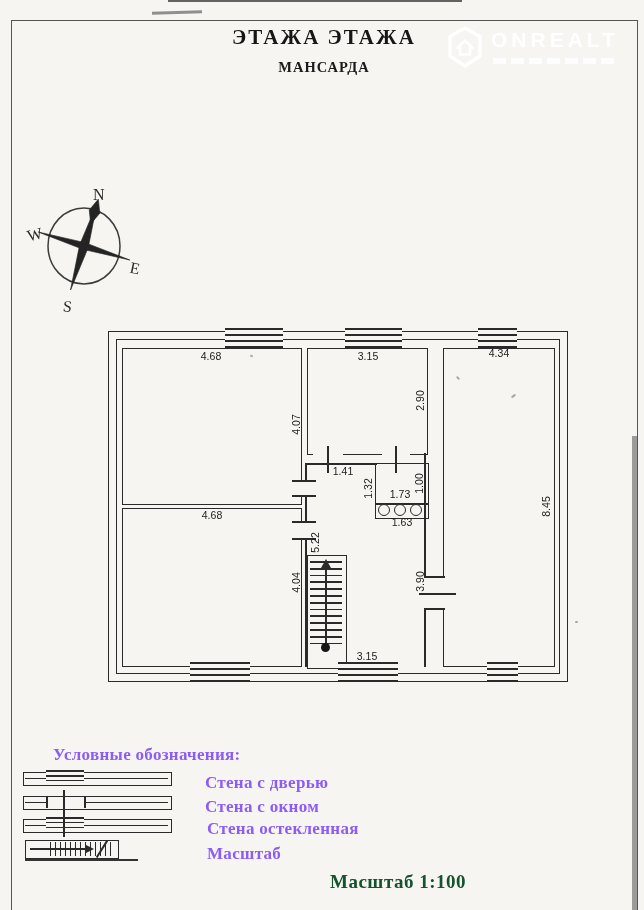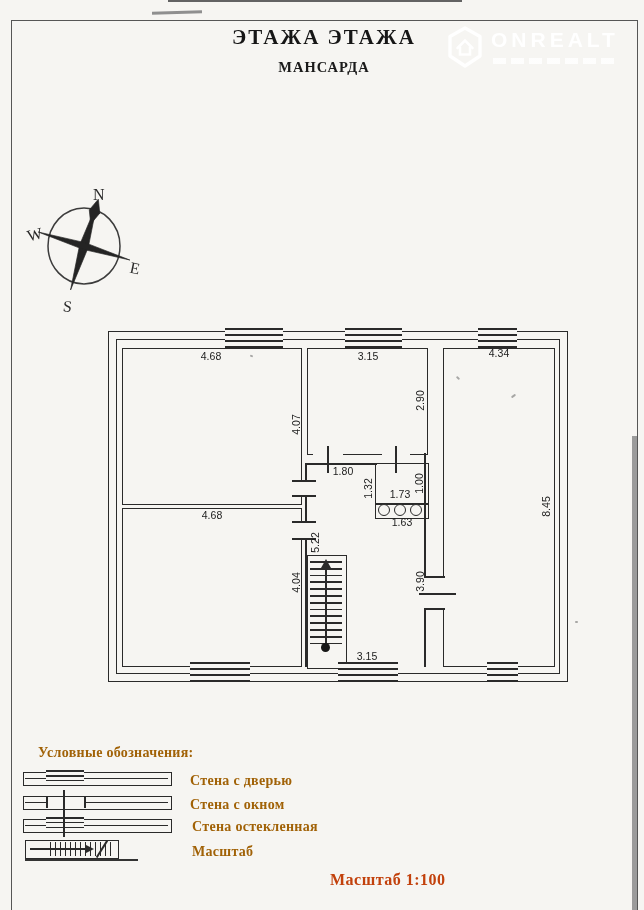--- a/index.html
+++ b/index.html
@@ -29,35 +29,36 @@
   .dimv{
     position:absolute;width:36px;height:13px;line-height:13px;text-align:center;
     font-family:"Liberation Sans",sans-serif;font-size:10.5px;color:#1b1b1b;
     transform:rotate(-90deg);white-space:nowrap;
   }
   .circ{
     position:absolute;width:10px;height:10px;border:1.6px solid #2a2a2a;
     border-radius:50%;background:#f6f5f2;
   }
   .legend-label{
-    position:absolute;font-weight:bold;font-size:14px;letter-spacing:.3px;color:#a16207;
+    position:absolute;font-weight:bold;font-size:17px;letter-spacing:.3px;color:#8b5cf6;
     white-space:nowrap;
+    margin-left:15px;
   }
   .speck{position:absolute;background:#666;opacity:.55;border-radius:1px;}
   .title{
     position:absolute;left:174px;top:25px;width:300px;text-align:center;
     font-size:21px;font-weight:bold;letter-spacing:2px;color:#161616;
   }
   .subtitle{
     position:absolute;left:174px;top:59px;width:300px;text-align:center;
     font-size:14.5px;font-weight:bold;letter-spacing:1px;color:#1a1a1a;
   }
   .scale{
-    position:absolute;left:330px;top:871px;font-size:16px;font-weight:bold;
-    letter-spacing:.5px;color:#c2410c;
+    position:absolute;left:330px;top:871px;font-size:19px;font-weight:bold;
+    letter-spacing:.5px;color:#14532d;
   }
   .brand{
     position:absolute;left:491px;top:28px;
     font-family:"Liberation Sans",sans-serif;font-weight:bold;font-size:21px;
     letter-spacing:4px;color:rgba(255,255,255,0.96);
   }
   .brand-tagline{
     position:absolute;left:493px;top:58px;width:126px;height:6px;
     background:repeating-linear-gradient(90deg,rgba(255,255,255,0.85) 0 13px,rgba(255,255,255,0) 13px 18px);
   }
@@ -157,21 +158,21 @@
   <div class="win" style="left:478px;top:328px;width:39px;height:20px;"></div>
 
   <div class="win" style="left:190px;top:662px;width:60px;height:20px;"></div>
   <div class="win" style="left:338px;top:662px;width:60px;height:20px;"></div>
   <div class="win" style="left:487px;top:662px;width:31px;height:20px;"></div>
 
   <div class="dimh" style="left:190px;top:350px;">4.68</div>
   <div class="dimh" style="left:347px;top:350px;">3.15</div>
   <div class="dimh" style="left:478px;top:347px;">4.34</div>
   <div class="dimh" style="left:191px;top:509px;">4.68</div>
-  <div class="dimh" style="left:322px;top:465px;">1.80</div>
+  <div class="dimh" style="left:322px;top:465px;">1.41</div>
   <div class="dimh" style="left:379px;top:488px;">1.73</div>
   <div class="dimh" style="left:381px;top:516px;">1.63</div>
   <div class="dimh" style="left:346px;top:650px;">3.15</div>
 
   <div class="dimv" style="left:278px;top:418px;">4.07</div>
   <div class="dimv" style="left:402px;top:394px;">2.90</div>
   <div class="dimv" style="left:528px;top:500px;">8.45</div>
   <div class="dimv" style="left:350px;top:482px;">1.32</div>
   <div class="dimv" style="left:401px;top:477px;">1.00</div>
   <div class="dimv" style="left:297px;top:536px;">5.22</div>

